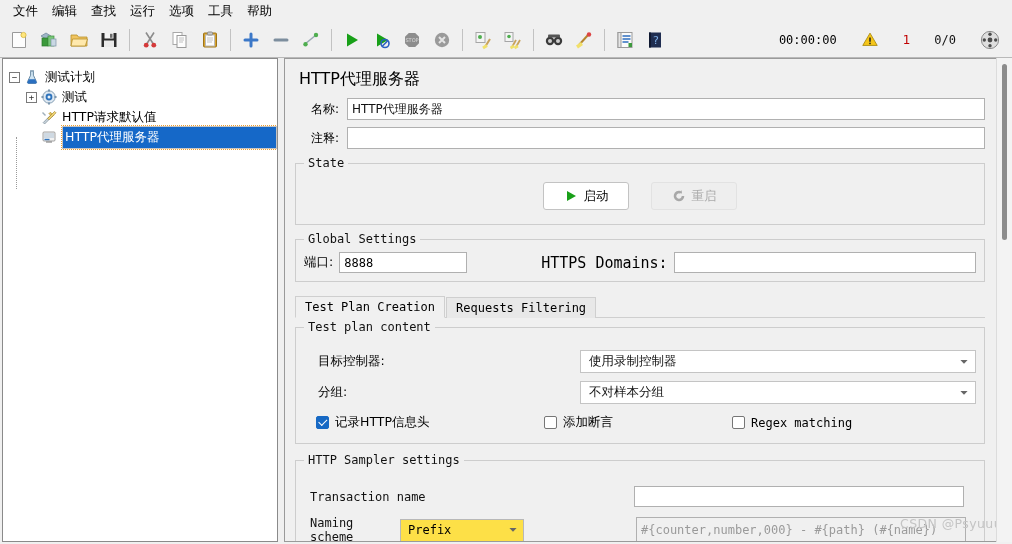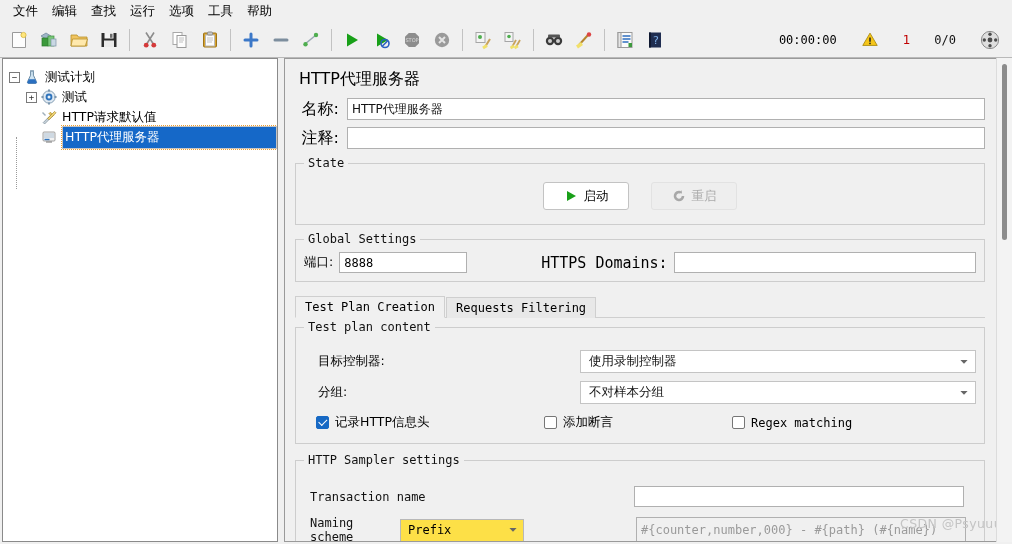--- a/index.html
+++ b/index.html
@@ -112,21 +112,21 @@
   
   .panel-title {
     font-family: "DejaVu Sans", sans-serif;
     font-size: 16px;
     padding: 2px 0 8px 4px;
     color: #000;
   }
   .field-row { display: flex; align-items: center; margin-bottom: 7px; }
   .field-label {
     width: 52px; text-align: right; padding-right: 8px;
-    font-family: "DejaVu Sans", sans-serif; font-size: 16px;
+    font-family: "DejaVu Sans", sans-serif; font-size: 12px;
   }
   .txt {
     flex: 1; height: 22px;
     border: 1px solid #b0b0b0; background: #fff;
     padding: 1px 4px;
     font-family: "DejaVu Sans", sans-serif; font-size: 12px;
     color: #111;
     outline: none;
   }
 

